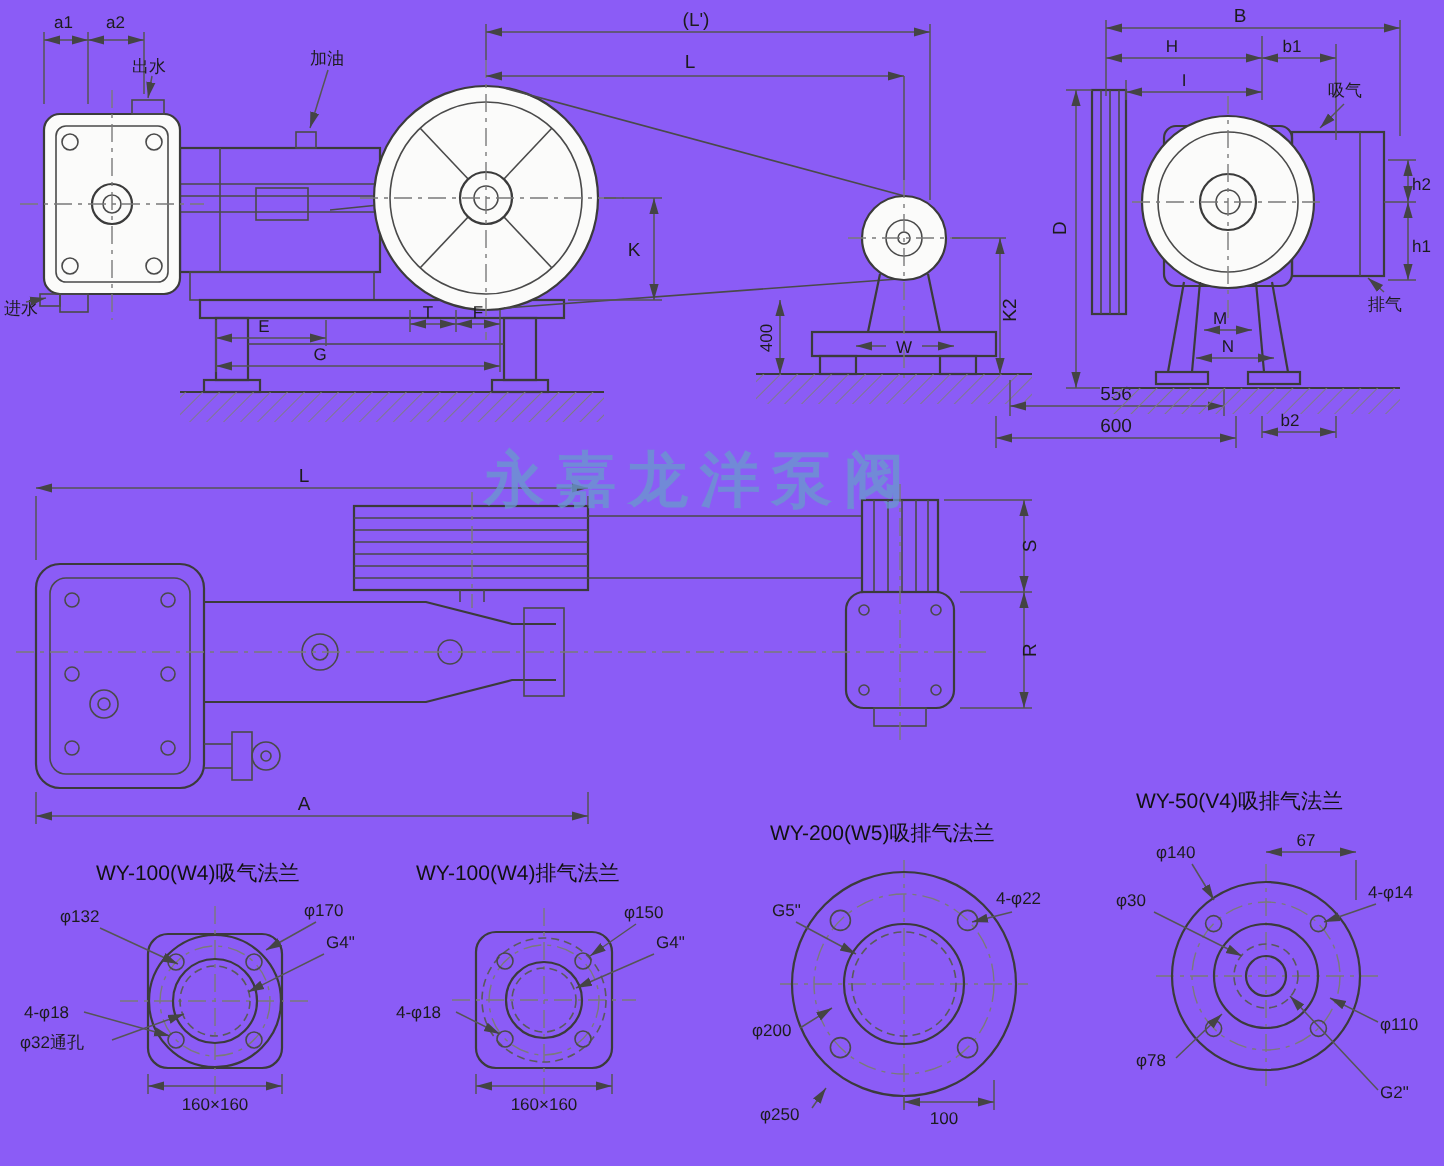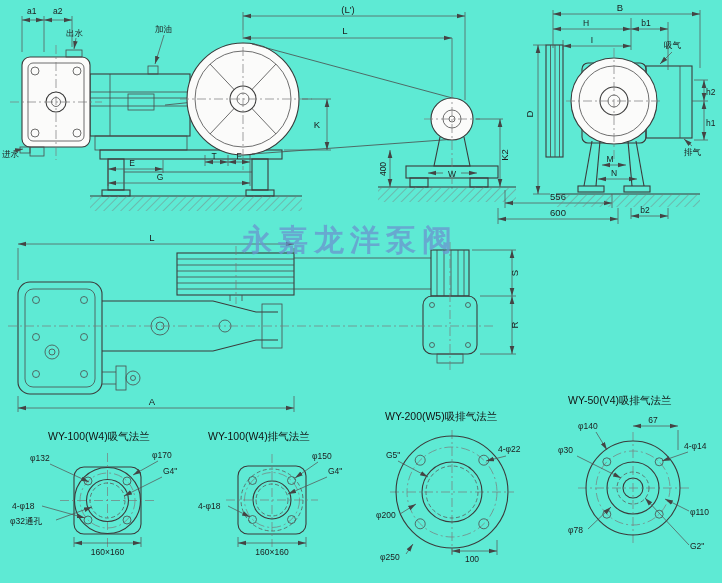--- a/index.html
+++ b/index.html
@@ -1,16 +1,16 @@
 <!DOCTYPE html>
 <html><head>
 <meta charset="utf-8">
 <style>
   html,body{margin:0;padding:0;background:#e9e9e9;}
-  #stage{width:722px;height:583px;background:#5eead4;position:relative;overflow:hidden;margin:0;}
+  #stage{width:722px;height:583px;background:#8b5cf6;position:relative;overflow:hidden;margin:0;}
   svg{font-family:"Liberation Sans","DejaVu Sans",sans-serif;display:block;}
   .ln{stroke:#3b3b3b;stroke-width:1.1;fill:none;}
   .ln2{stroke:#4a4a4a;stroke-width:0.8;fill:none;}
   .fw{fill:#fbfbfa;}
   .cl{stroke:#7a7a7a;stroke-width:0.7;fill:none;stroke-dasharray:9 3 2 3;}
   .dsh{stroke:#5a5a5a;stroke-width:0.8;fill:none;stroke-dasharray:4 2.5;}
   .dim{stroke:#555;stroke-width:0.75;fill:none;}
   .lbl{font-size:9.5px;fill:#1c1c1c;}
   .sm{font-size:8.5px;fill:#1c1c1c;}
   .ttl{font-size:10.5px;fill:#111;}

